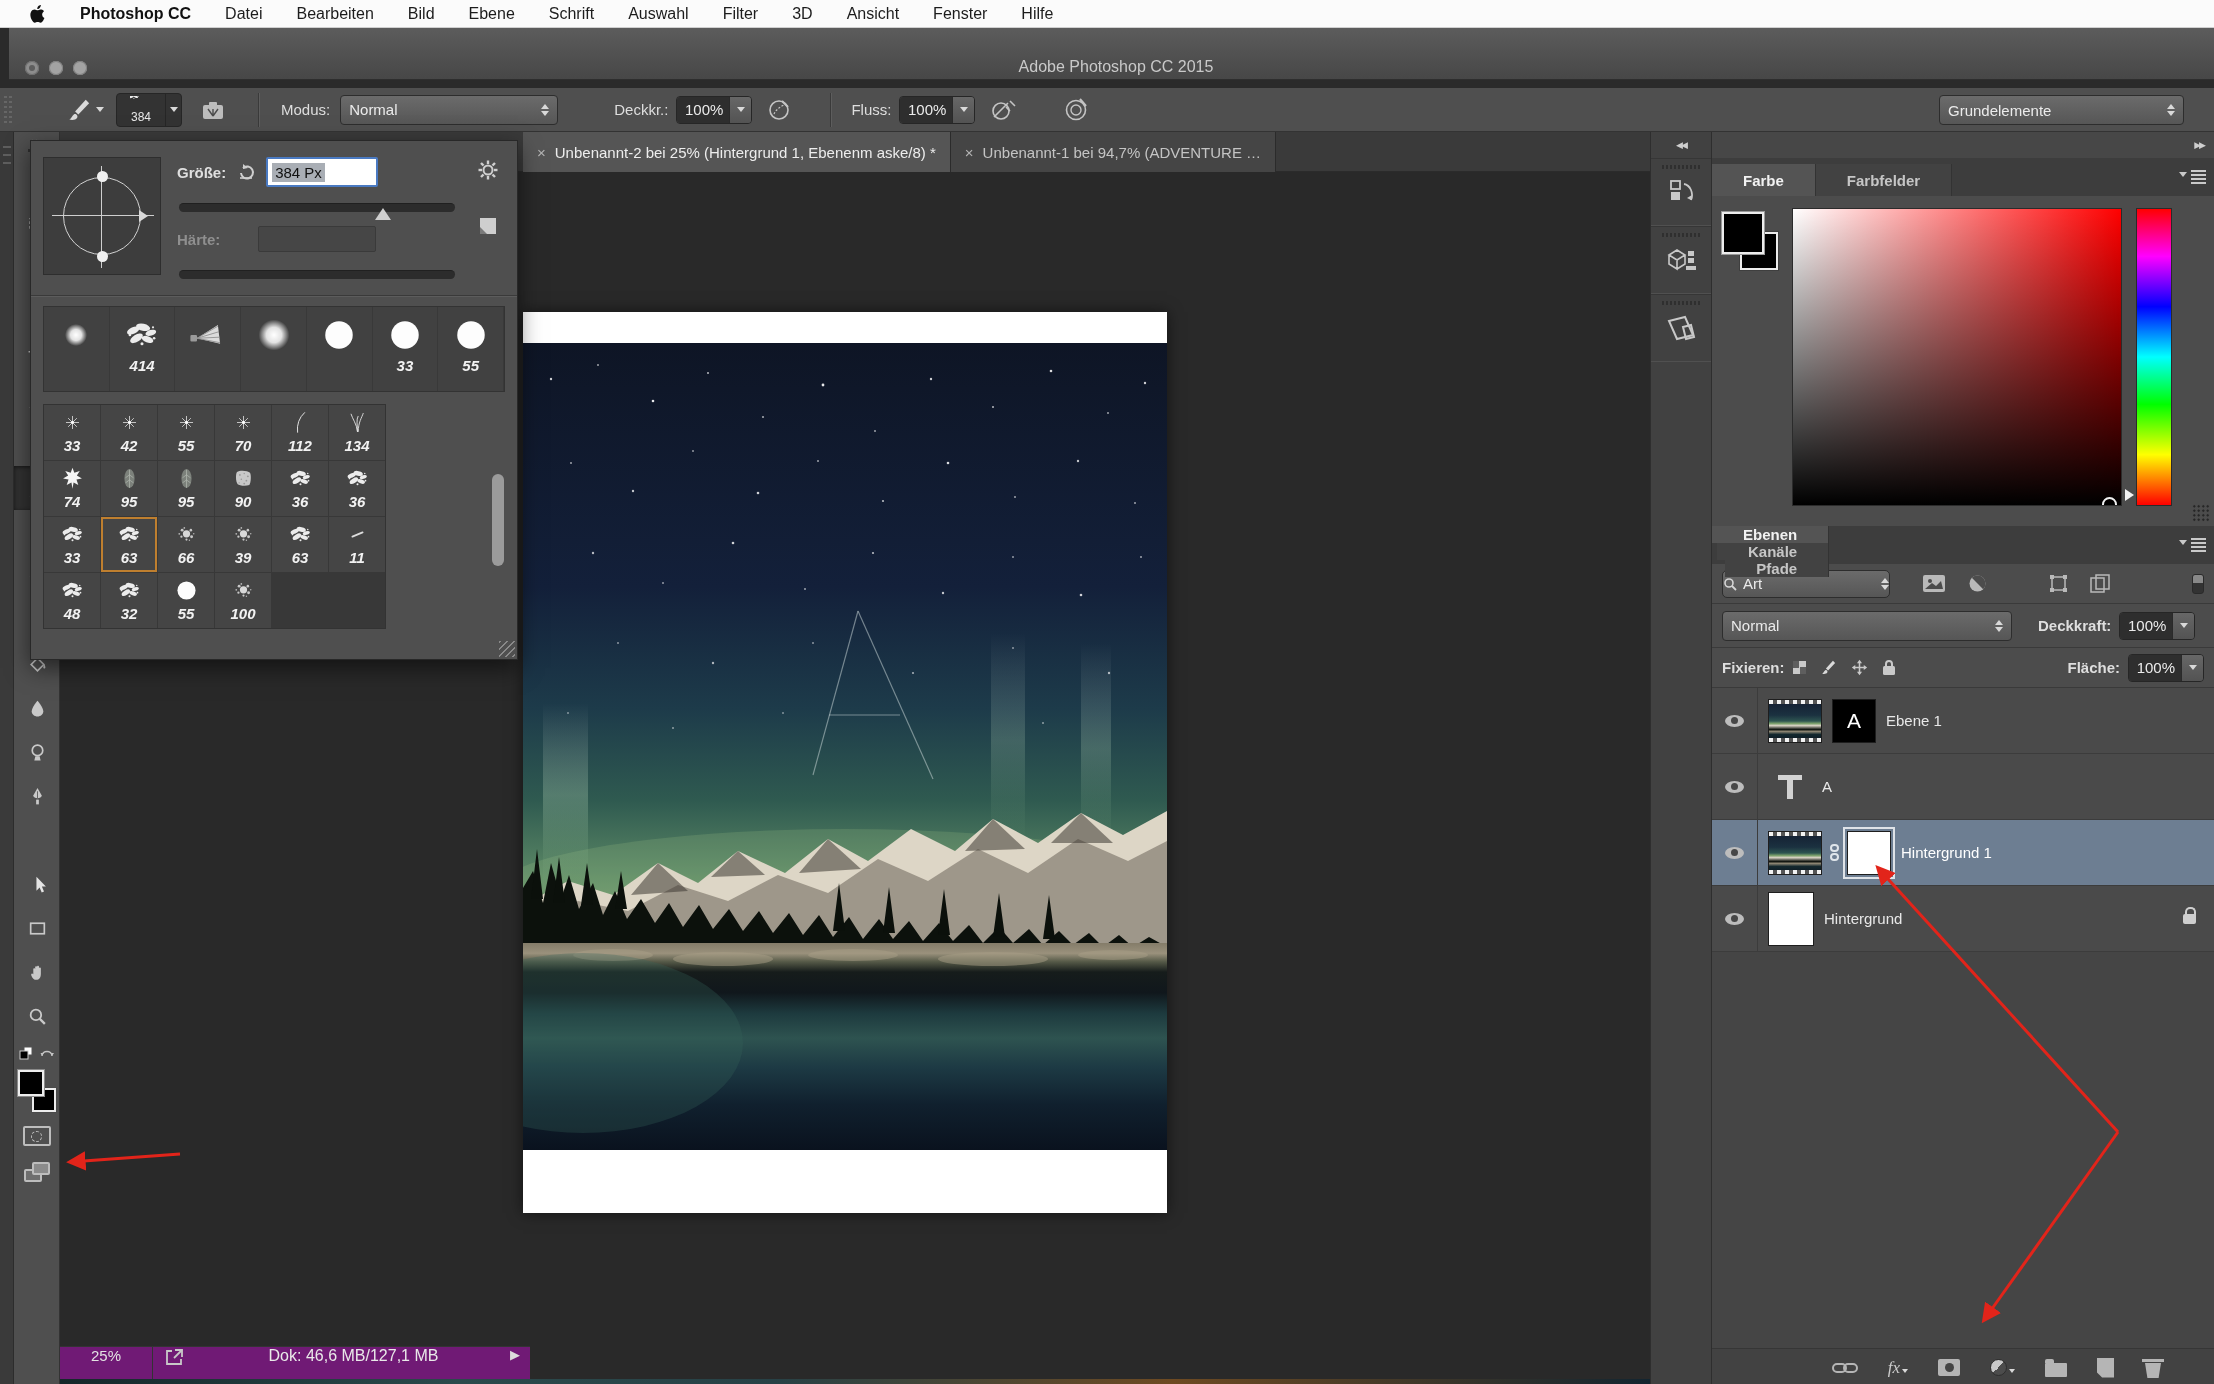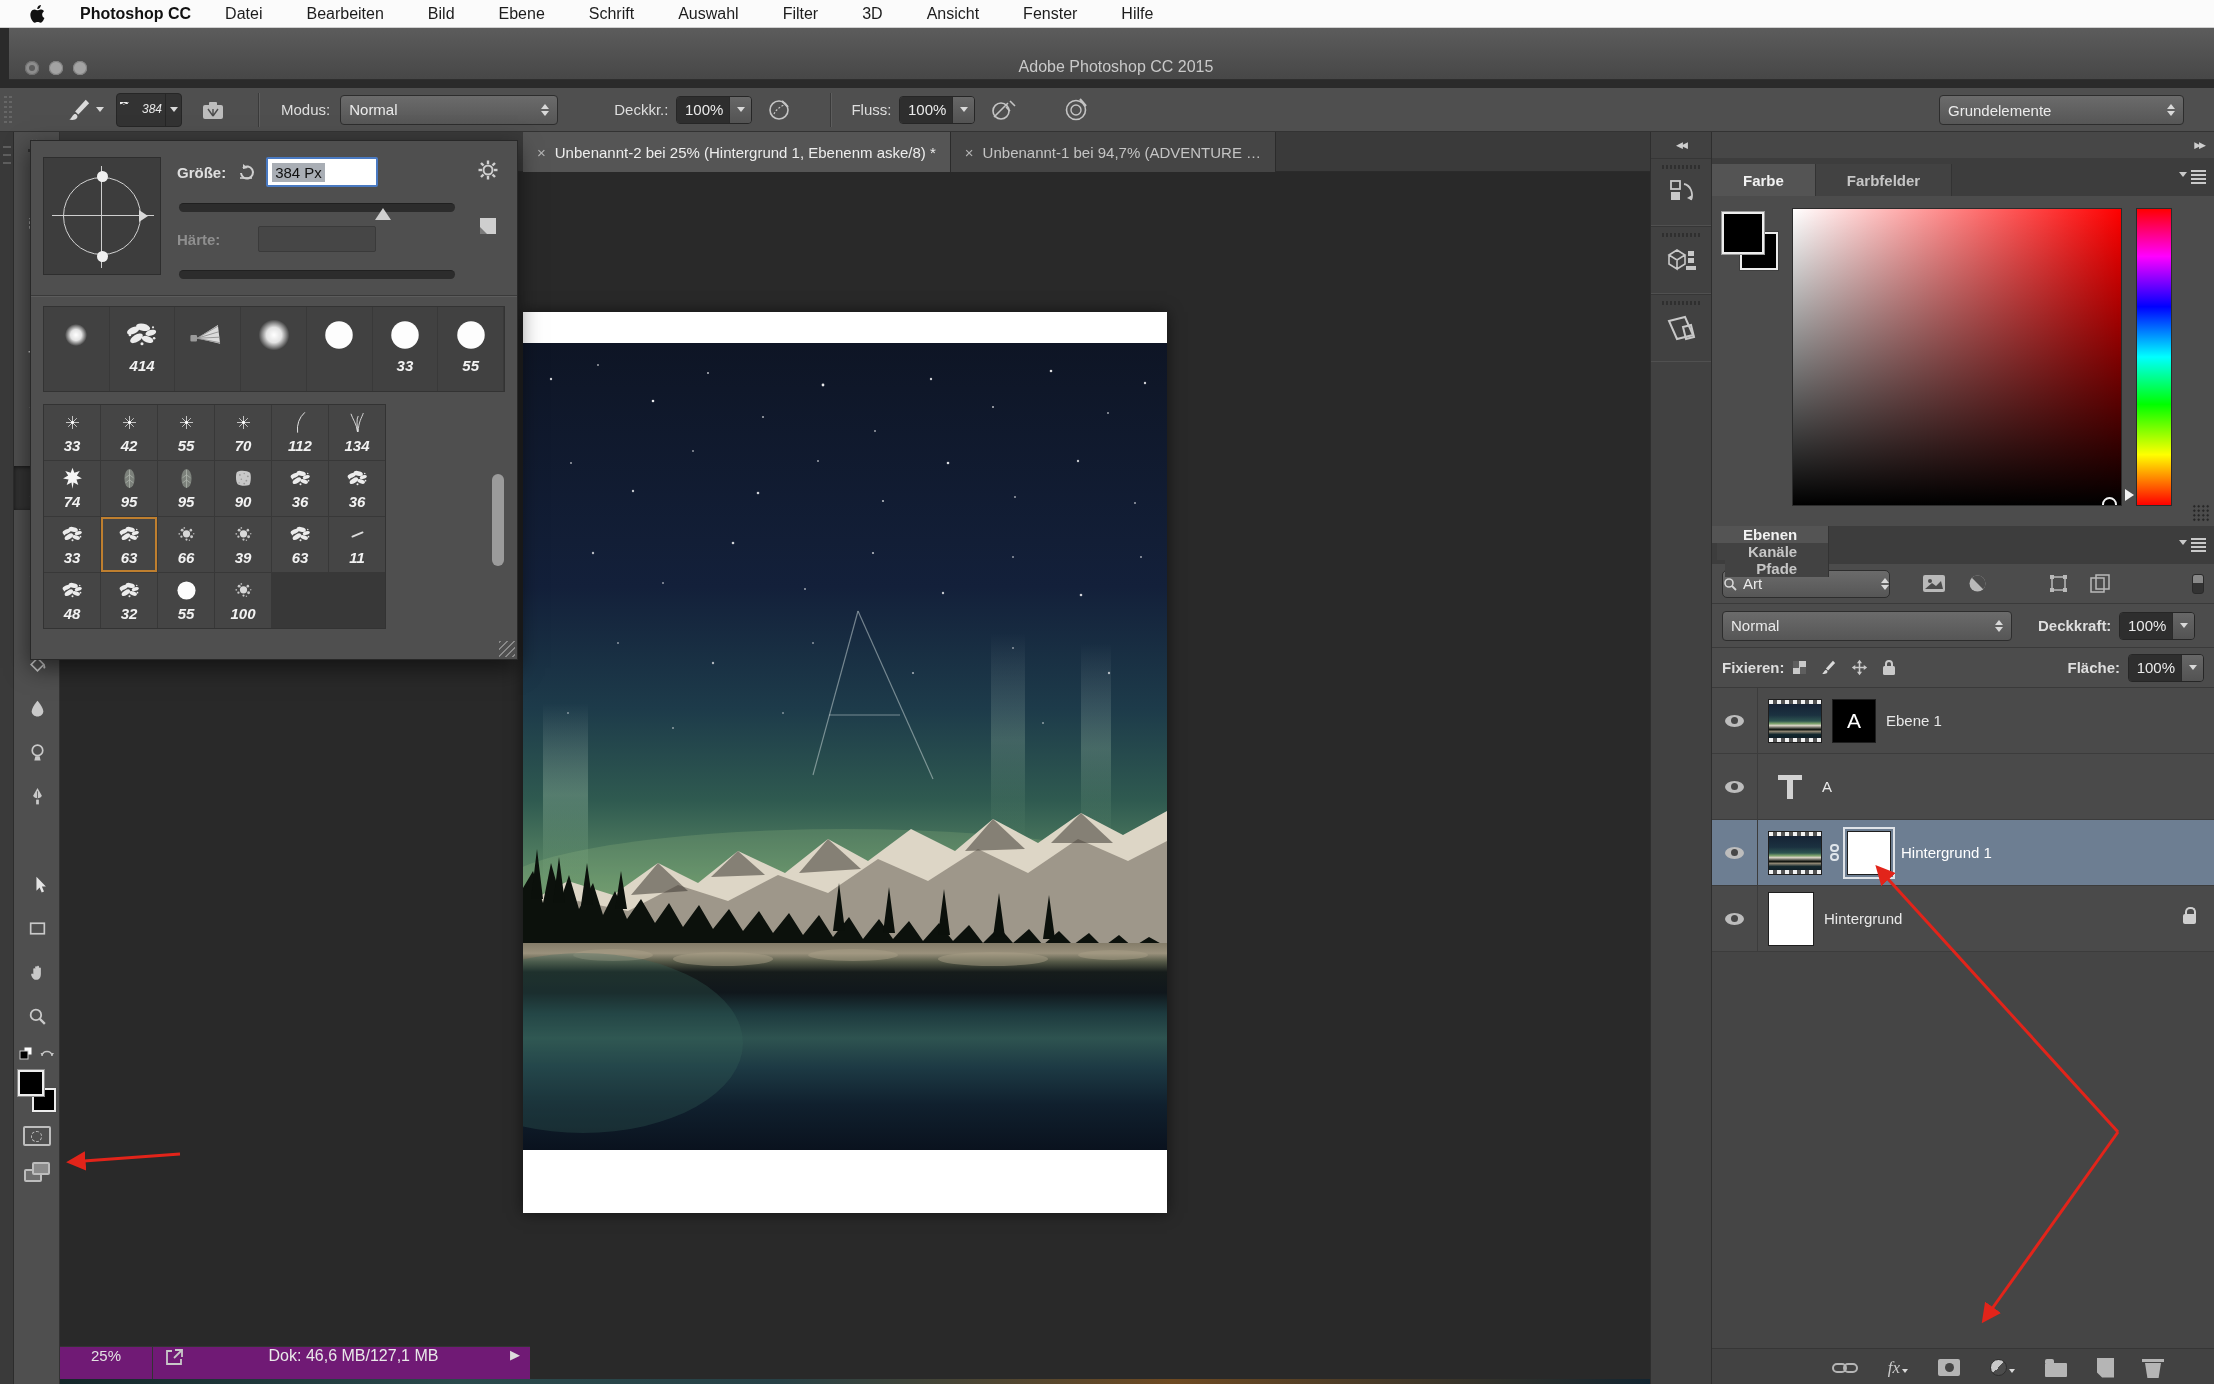--- a/index.html
+++ b/index.html
@@ -3,21 +3,21 @@
 <meta charset="utf-8">
 <style>
   html,body{margin:0;padding:0;background:#222;}
   *{box-sizing:border-box;font-family:"Liberation Sans",sans-serif;}
   .screen{position:relative;width:2214px;height:1384px;background:#2a2a2a;overflow:hidden;}
 
   
   .menubar{position:absolute;left:0;top:0;width:100%;height:28px;background:#fbfbfb;display:flex;align-items:center;gap:34px;padding-left:30px;border-bottom:1px solid #d0d0d0;z-index:30;}
   .menubar .apple{width:16px;height:18px;}
   .menubar .appname{font-weight:700;font-size:16px;color:#111;}
-  .menu-items{display:flex;gap:44px;}
+  .menu-items{display:flex;gap:34px;}
   .menu-item{font-size:16px;color:#1c1c1c;cursor:default;}
 
   
   .titlebar{position:absolute;left:9px;top:28px;width:100%;height:52px;background:linear-gradient(#5c5c5c,#474747);border-bottom:1px solid #2e2e2e;z-index:30;}
   .tl{position:absolute;top:33px;width:14px;height:14px;border-radius:50%;}
   .tl1{left:16px;background:#8d8d8d;box-shadow:inset 0 0 0 1px #6f6f6f;}
   .tl1::after{content:"";position:absolute;inset:4px;border-radius:50%;background:#5e5e5e;}
   .tl2{left:40px;background:#a3a3a3;box-shadow:inset 0 0 0 1px #818181;}
   .tl3{left:64px;background:#a3a3a3;box-shadow:inset 0 0 0 1px #818181;}
   .win-title{position:absolute;left:0;right:0;top:30px;text-align:center;font-size:16px;color:#c9c9c9;}
@@ -32,21 +32,21 @@
   .ud i{width:0;height:0;border:4px solid transparent;}
   .ud i.up{border-bottom:5px solid #d9d9d9;}
   .ud i.dn{border-top:5px solid #d9d9d9;}
   .num-dd{height:28px;display:flex;border:1px solid #262626;border-radius:4px;overflow:hidden;}
   .num-dd .val{background:#2e2e2e;color:#ebebeb;font-size:15px;display:flex;align-items:center;justify-content:flex-end;padding:0 6px;min-width:52px;}
   .num-dd .cbtn{width:22px;background:linear-gradient(#676767,#535353);display:flex;align-items:center;justify-content:center;border-left:1px solid #2a2a2a;}
   .caret{width:0;height:0;border:4px solid transparent;border-top:5px solid #d9d9d9;margin-top:4px;}
   .vsep{width:1px;height:34px;background:#3a3a3a;box-shadow:1px 0 0 #5d5d5d;}
   .ob-iconbtn{width:34px;height:30px;display:flex;align-items:center;justify-content:center;border-radius:4px;}
   .preset-box{width:66px;height:34px;background:#333;border:1px solid #262626;border-radius:4px;display:flex;align-items:center;}
-  .preset-box .pb-main{flex:1;display:flex;align-items:center;justify-content:center;font-style:italic;}
+  .preset-box .pb-main{flex:1;display:flex;flex-direction:column;align-items:center;justify-content:center;}
   .preset-box .pb-num{font-size:12px;color:#e8e8e8;line-height:11px;}
   .preset-box .pb-c{width:16px;display:flex;justify-content:center;border-left:1px solid #262626;height:100%;align-items:center;}
   .ws-dd{position:absolute;right:30px;top:7px;width:245px;}
   .tool-btn{display:flex;align-items:center;gap:4px;}
 
   
   .workspace{position:absolute;left:0;top:132px;width:100%;height:1252px;}
   .left-strip{position:absolute;left:0;top:0;width:14px;height:100%;background:#3a3a3a;border-right:1px solid #2c2c2c;}
   .left-strip .dash{width:8px;height:2px;background:#5e5e5e;margin:6px auto 0;}
   .toolbar{position:absolute;left:14px;top:0;width:46px;height:100%;background:#4f4f4f;border-right:1px solid #333;z-index:10;}

